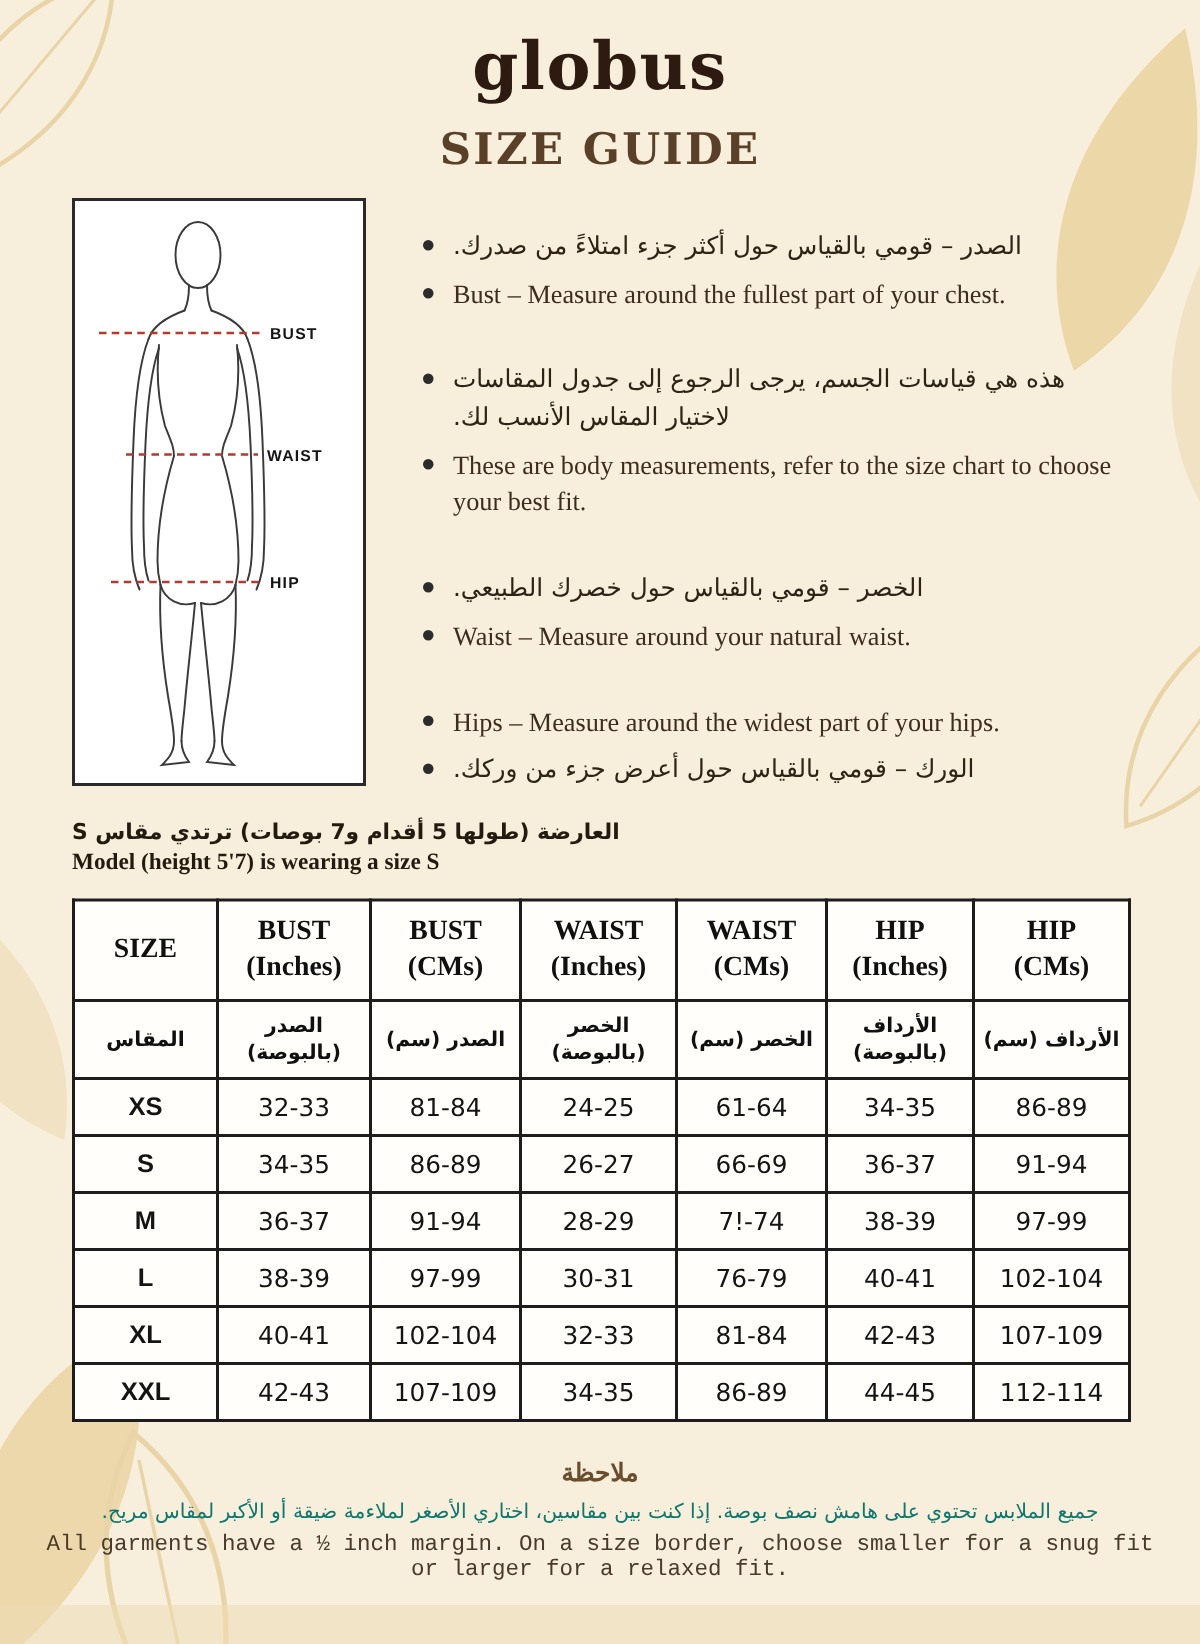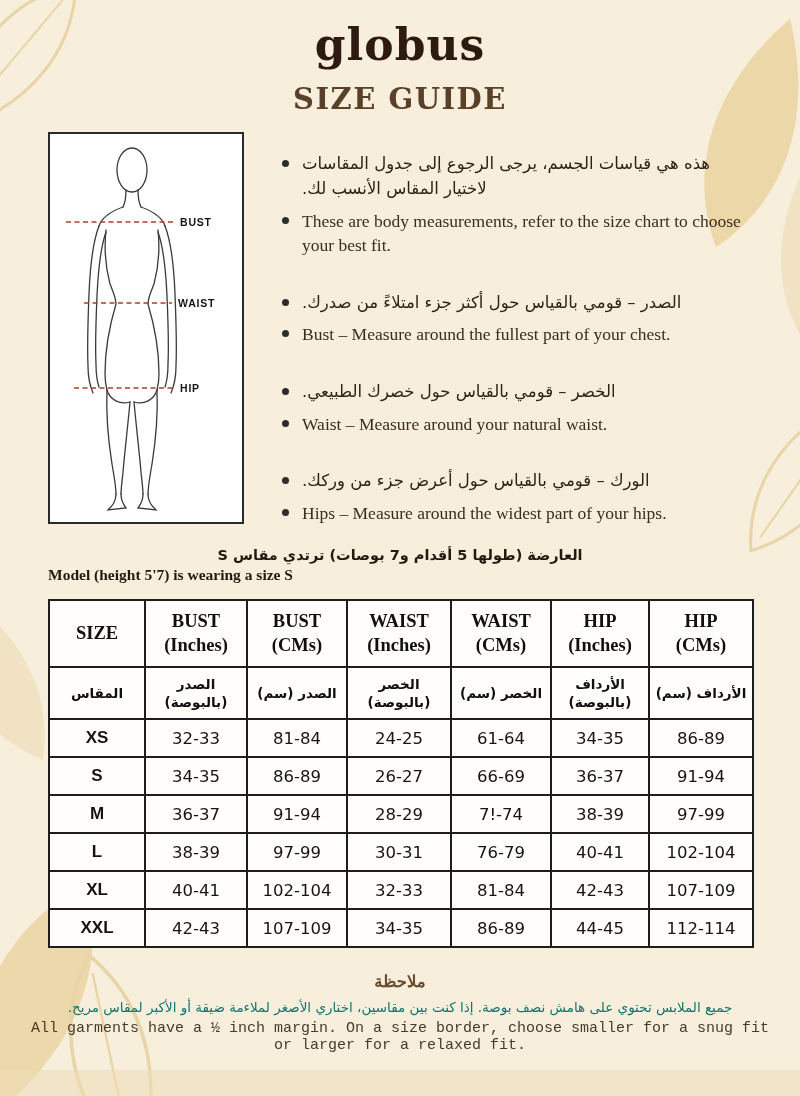--- a/index.html
+++ b/index.html
@@ -23,21 +23,21 @@
   .figure-box{width:196px;height:392px;background:#ffffff;border:2px solid #2a2a2a;flex:none}
   .figure-box svg{display:block;width:100%;height:100%}
   .bullets{flex:1;padding-top:20px}
   .group{margin-bottom:33px}
   .group:last-child{margin-bottom:0}
   .bullet{display:flex;gap:13px;margin-bottom:7px;align-items:flex-start}
   .dot{width:7px;height:7px;border-radius:50%;background:#2c2c2c;margin-top:8px;flex:none}
   .b-ar{font-family:"DejaVu Sans",sans-serif;font-size:16.5px;color:#2e2315;line-height:1.5;text-align:left}
   .b-en{font-family:"Liberation Serif","DejaVu Serif",serif;font-size:17.5px;color:#3e2d1d;line-height:1.4}
   .model-note{margin:15px 48px 0}
-  .model-ar{font-family:"DejaVu Sans",sans-serif;font-size:14.5px;font-weight:700;color:#241b10;text-align:center}
+  .model-ar{font-family:"DejaVu Sans",sans-serif;font-size:14.5px;font-weight:700;color:#241b10;text-align:left}
   .model-en{font-family:"Liberation Serif",serif;font-size:15.5px;font-weight:700;color:#241b10;margin-top:3px}
   .size-table{width:704px;margin:15px 48px 0;border-collapse:collapse;background:#fffefa;table-layout:fixed}
   .size-table th,.size-table td{border:2px solid #1d1d1d;text-align:center;vertical-align:middle}
   .hrow-en th{font-family:"Liberation Serif",serif;font-size:18.5px;font-weight:700;color:#101010;padding:9px 2px;line-height:1.25}
   .hl2:empty{display:none}
   .hrow-ar th{font-family:"DejaVu Sans",sans-serif;font-size:13.5px;font-weight:700;color:#101010;padding:7px 2px;line-height:1.35}
   .drow td{font-family:"DejaVu Sans",sans-serif;font-size:16.5px;color:#141414;padding:8px 2px}
   .drow .size-cell{font-weight:700;font-family:"Liberation Sans","DejaVu Sans",sans-serif;font-size:17px}
   .note{text-align:center;margin-top:24px;position:relative;z-index:1;padding:0 26px}
   .note-title-ar{font-family:Liberation Sans, sans-serif;font-size:16.5px;font-weight:700;color:#6a4d2e}
@@ -118,55 +118,55 @@
             <text x="128" y="173">WAIST</text>
             <text x="130" y="258">HIP</text>
           </g>
         </svg>
       </div>
 
       <div class="bullets">
         <div class="group">
           <div class="bullet">
             <span class="dot"></span>
-            <span class="b-ar" dir="rtl">هذه هي قياسات الجسم، يرجى الرجوع إلى جدول المقاسات لاختيار المقاس الأنسب لك.</span>
-          </div>
-          <div class="bullet">
-            <span class="dot"></span>
-            <span class="b-en">These are body measurements, refer to the size chart to choose your best fit.</span>
+            <span class="b-ar" dir="rtl">الصدر – قومي بالقياس حول أكثر جزء امتلاءً من صدرك.</span>
+          </div>
+          <div class="bullet">
+            <span class="dot"></span>
+            <span class="b-en">Bust – Measure around the fullest part of your chest.</span>
           </div>
         </div>
         <div class="group">
           <div class="bullet">
             <span class="dot"></span>
-            <span class="b-ar" dir="rtl">الصدر – قومي بالقياس حول أكثر جزء امتلاءً من صدرك.</span>
-          </div>
-          <div class="bullet">
-            <span class="dot"></span>
-            <span class="b-en">Bust – Measure around the fullest part of your chest.</span>
+            <span class="b-ar" dir="rtl">هذه هي قياسات الجسم، يرجى الرجوع إلى جدول المقاسات لاختيار المقاس الأنسب لك.</span>
+          </div>
+          <div class="bullet">
+            <span class="dot"></span>
+            <span class="b-en">These are body measurements, refer to the size chart to choose your best fit.</span>
           </div>
         </div>
         <div class="group">
           <div class="bullet">
             <span class="dot"></span>
             <span class="b-ar" dir="rtl">الخصر – قومي بالقياس حول خصرك الطبيعي.</span>
           </div>
           <div class="bullet">
             <span class="dot"></span>
             <span class="b-en">Waist – Measure around your natural waist.</span>
           </div>
         </div>
         <div class="group">
           <div class="bullet">
             <span class="dot"></span>
+            <span class="b-en">Hips – Measure around the widest part of your hips.</span>
+          </div>
+          <div class="bullet">
+            <span class="dot"></span>
             <span class="b-ar" dir="rtl">الورك – قومي بالقياس حول أعرض جزء من وركك.</span>
-          </div>
-          <div class="bullet">
-            <span class="dot"></span>
-            <span class="b-en">Hips – Measure around the widest part of your hips.</span>
           </div>
         </div>
       </div>
     </section>
 
     <div class="model-note">
       <div class="model-ar" dir="rtl">العارضة (طولها 5 أقدام و7 بوصات) ترتدي مقاس S</div>
       <div class="model-en">Model (height 5'7) is wearing a size S</div>
     </div>
 

